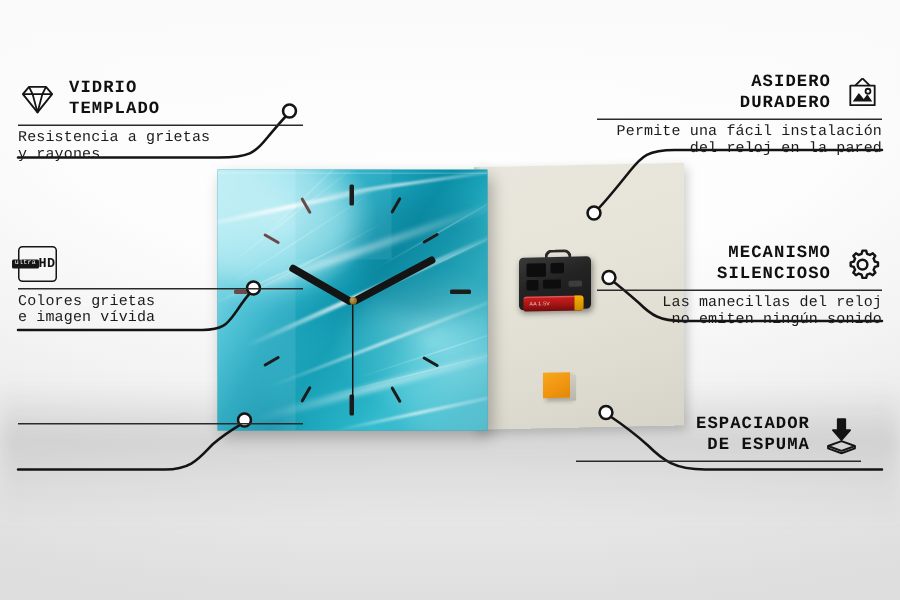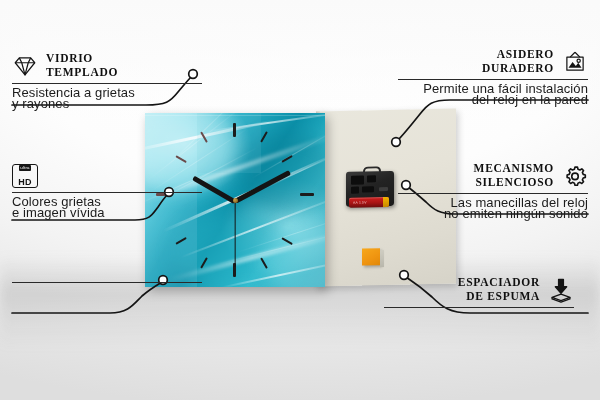--- a/index.html
+++ b/index.html
@@ -114,34 +114,34 @@
     background:radial-gradient(circle at 35% 35%,#c9a24a,#6b4d12);
     left:50%;top:50%;margin-left:-2.5px;margin-top:-2.5px;z-index:6;
   }
 
   
   .feat{position:absolute;width:190px;}
   .feat.right{text-align:right;}
   .feat-head{display:flex;align-items:center;gap:8px;}
   .feat.right .feat-head{justify-content:flex-end;}
   .feat-title{
-    font-family:Liberation Serif, serif;font-weight:bold;
+    font-family:Liberation Mono, monospace;font-weight:bold;
     font-size:11.5px;line-height:13.5px;letter-spacing:.7px;color:#101010;
     text-transform:uppercase;white-space:pre-line;
   }
   .rule{height:1px;background:#2a2a2a;margin:4px 0 4px 0;width:100%;}
   .feat-desc{
-    font-family:Liberation Sans, sans-serif;font-size:13px;line-height:10.5px;
+    font-family:Liberation Mono, monospace;font-size:10px;line-height:10.5px;
     color:#1b1b1b;white-space:pre-line;letter-spacing:.1px;
   }
   .ico{width:26px;height:26px;flex:0 0 26px;display:block;}
   .hd-badge{
     width:24px;height:22px;border:1.4px solid #151515;border-radius:3px;
-    display:flex;flex-direction:column;align-items:center;justify-content:space-between;flex:0 0 24px;
-    font-family:Liberation Sans, sans-serif;color:#121212;line-height:1;
+    display:flex;flex-direction:row;align-items:center;justify-content:flex-end;flex:0 0 24px;
+    font-family:Liberation Mono, monospace;color:#121212;line-height:1;
   }
   .hd-badge .u{font-size:4.4px;letter-spacing:.2px;background:#151515;color:#fff;padding:.6px 1.6px;border-radius:1px;}
   .hd-badge .h{font-size:9px;font-weight:bold;margin-top:1px;letter-spacing:.3px;}
 
   svg.conn{position:absolute;left:0;top:0;width:600px;height:400px;pointer-events:none;}
 </style>
 </head>
 <body>
 
 <div id="stage">

